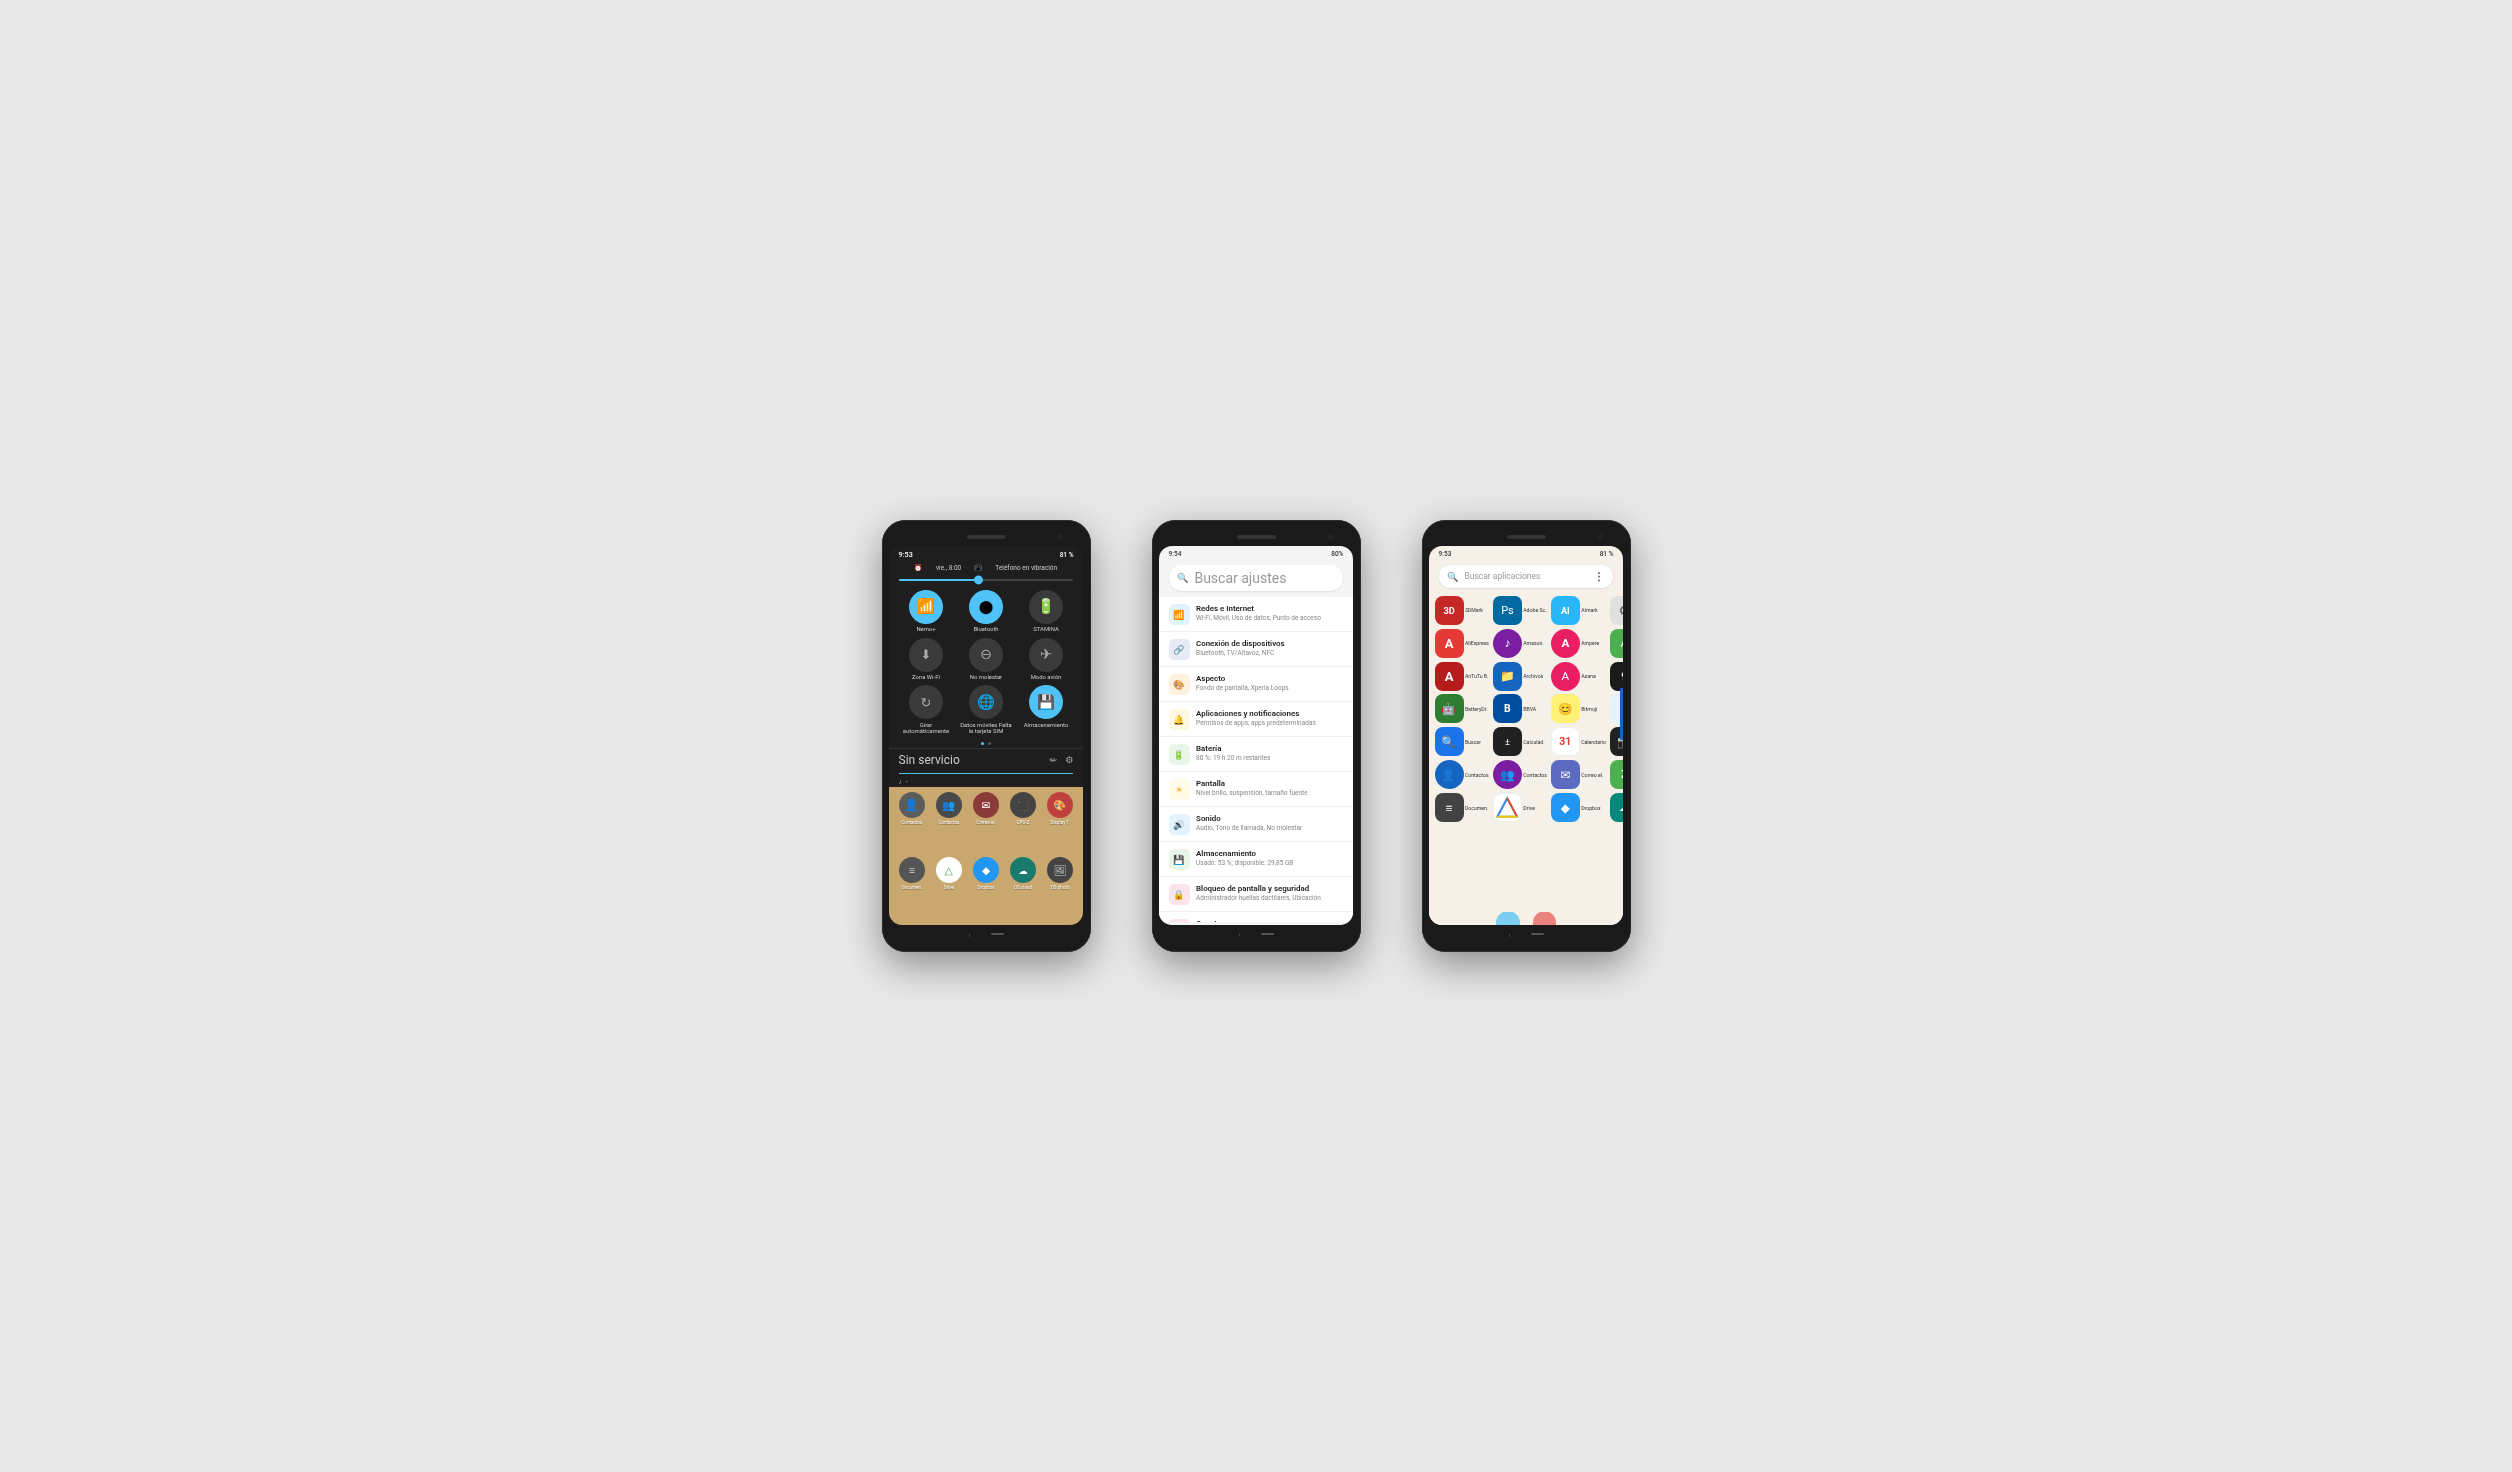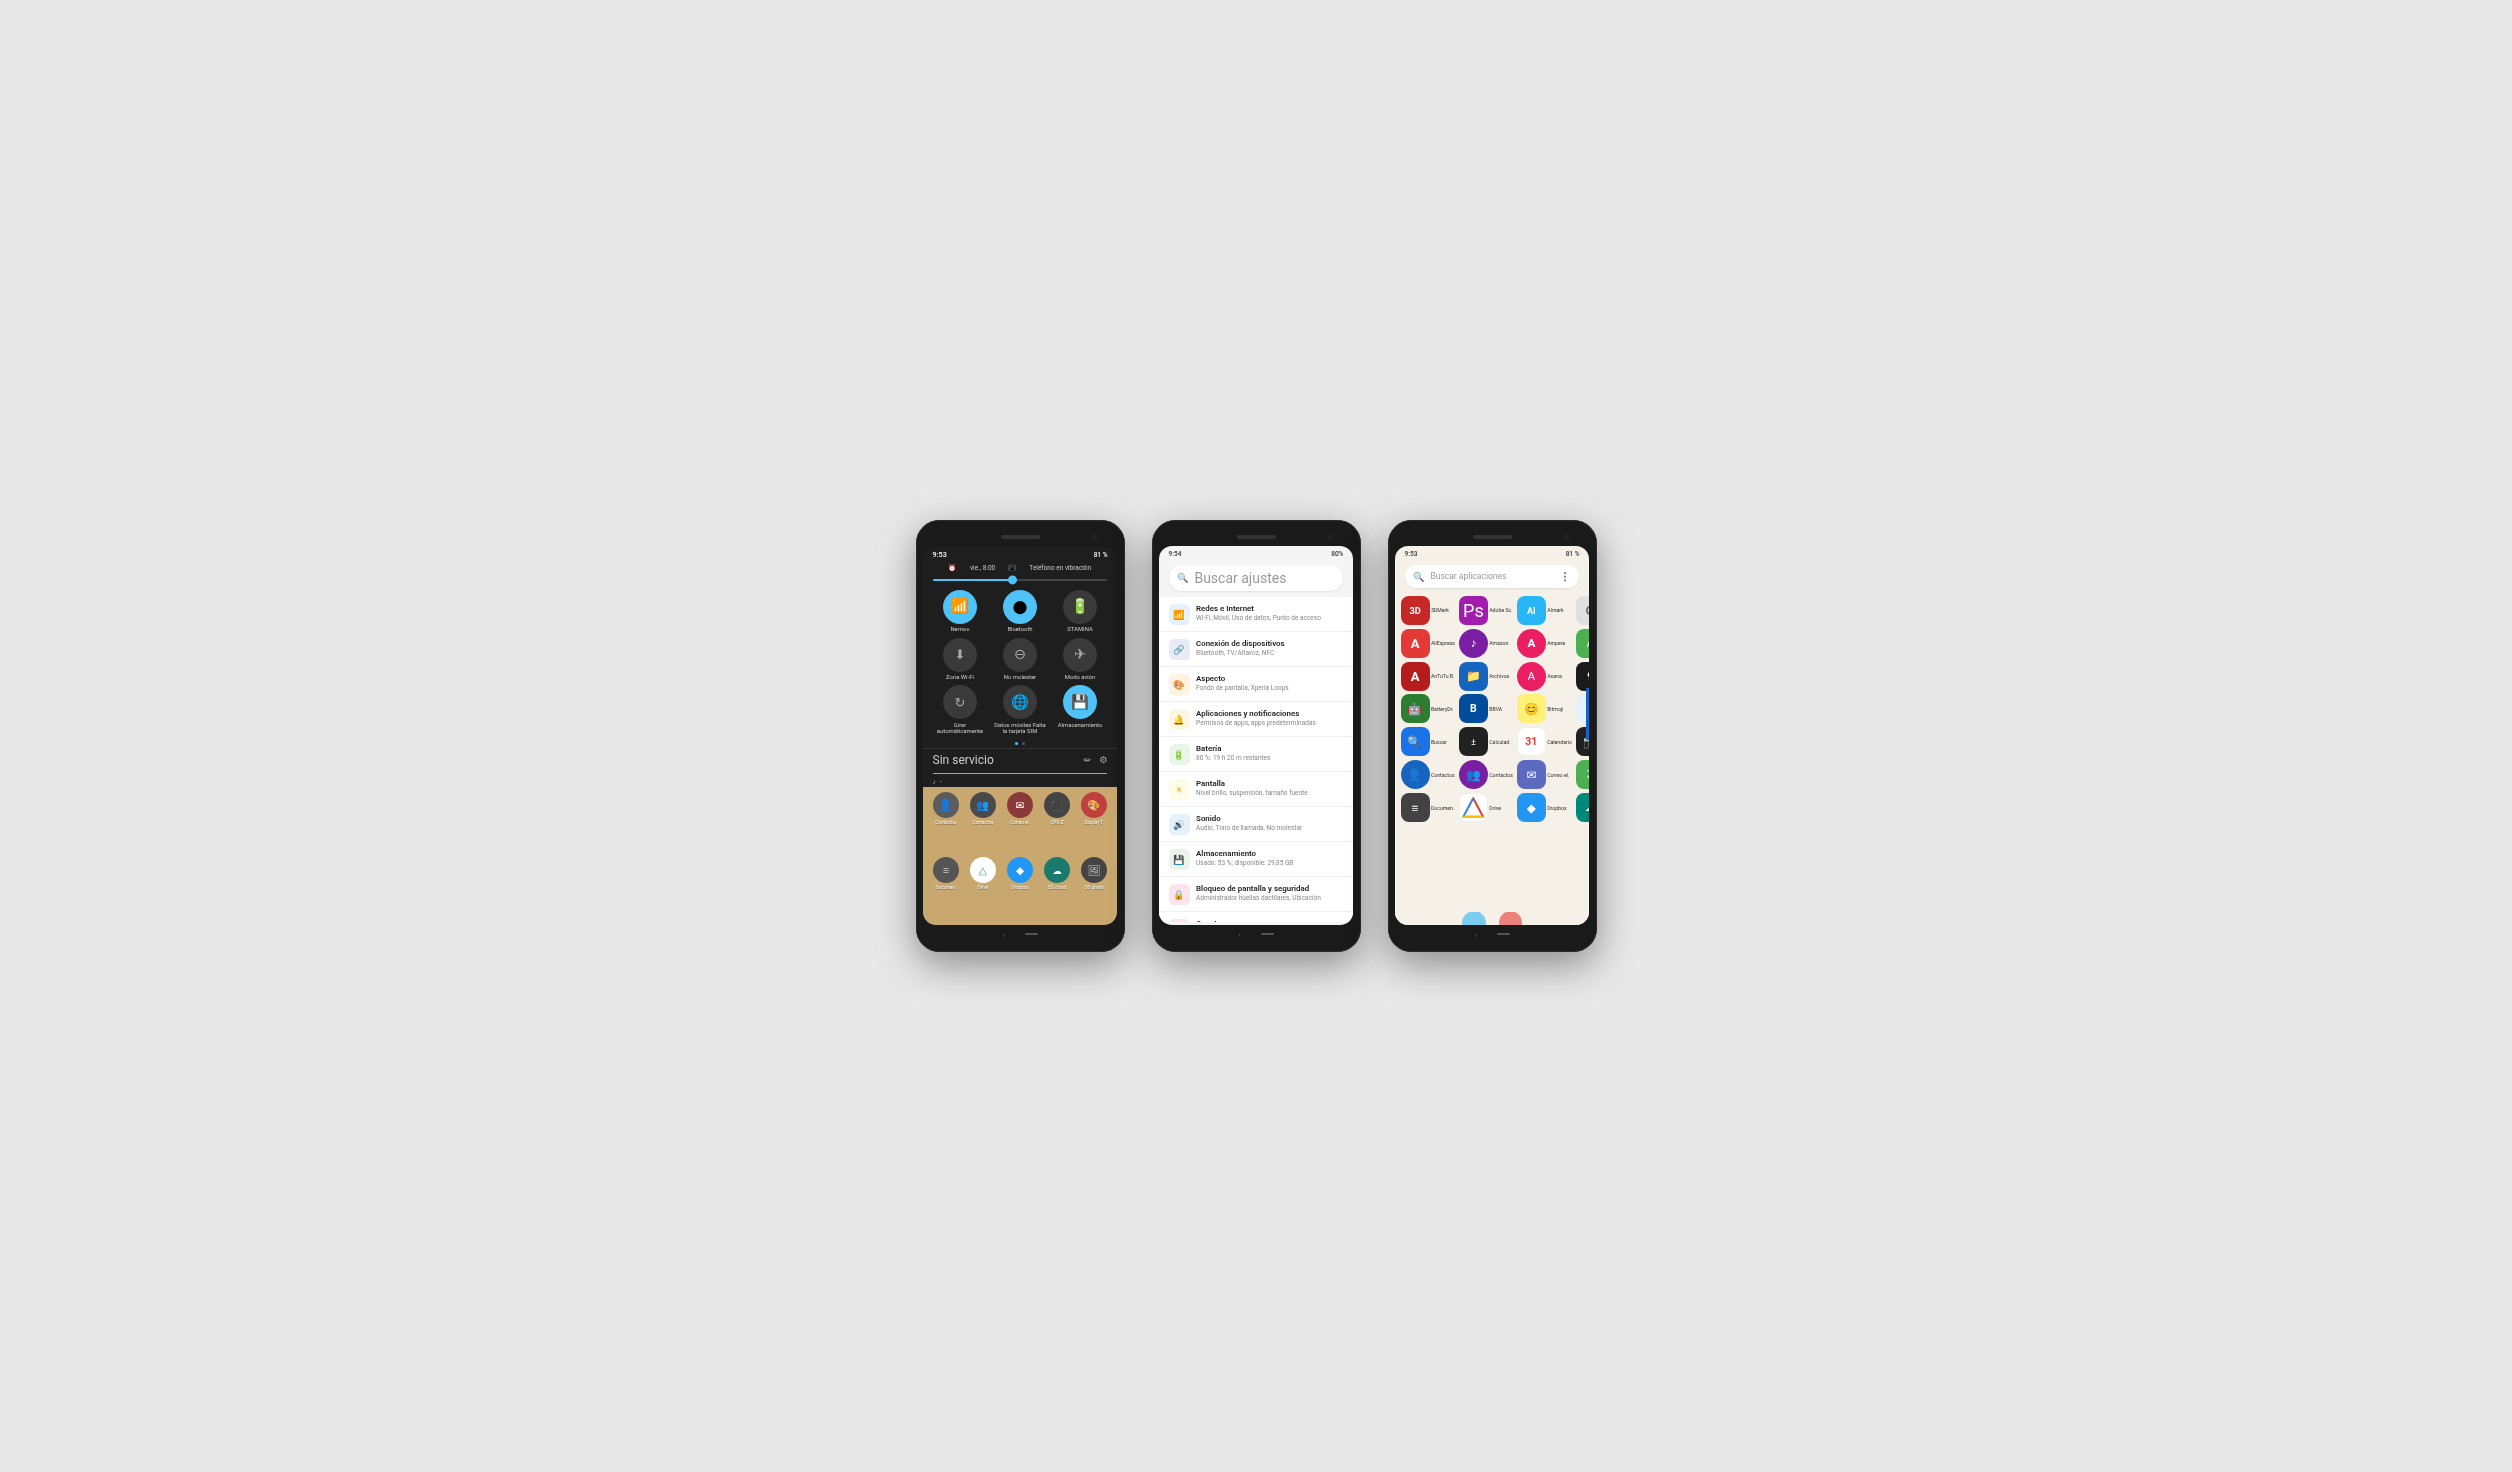--- a/index.html
+++ b/index.html
@@ -7,21 +7,21 @@
       background: #e8e8e8;
       display: flex;
       justify-content: center;
       align-items: center;
       min-height: 100vh;
       font-family: 'Roboto', Arial, sans-serif;
       padding: 26px 13px;
     }
     .phones-container {
       display: flex;
-      gap: 27px;
+      gap: 61px;
       align-items: center;
     }
     .phone {
       width: 209px;
       height: 432px;
       background: #1a1a1a;
       border-radius: 23.6px;
       padding: 7.9px;
       box-shadow: 0 13px 39px rgba(0,0,0,0.4), inset 0 0 0 0.7px #333;
       position: relative;
@@ -645,21 +645,21 @@
       <div style="position:relative; flex:1; overflow:hidden;">
         <div style="position:absolute; right:0; top:30%; width:2.6px; height:52px; background:#1565c0; border-radius:1.3px 0 0 1.3px; z-index:10;"></div>
 
         <div class="app-drawer-grid">
 
           <div class="drawer-app">
             <div class="drawer-icon" style="background:#c62828; color:#fff; font-size:9.2px; font-weight:bold; border-radius:7.9px;">3D</div>
             <span class="drawer-label">3DMark</span>
           </div>
           <div class="drawer-app">
-            <div class="drawer-icon" style="background:#a21caf; color:#fff; font-size:18px; border-radius:7px;">Ps</div>
+            <div class="drawer-icon" style="background:#0369a1; color:#fff; font-size:11px; border-radius:7px;">Ps</div>
             <span class="drawer-label">Adobe Sc.</span>
           </div>
           <div class="drawer-app">
             <div class="drawer-icon" style="background:#29b6f6; color:#fff; font-size:9.2px; font-weight:bold; border-radius:7.9px;">AI</div>
             <span class="drawer-label">AImark</span>
           </div>
           <div class="drawer-app">
             <div class="drawer-icon" style="background:#e0e0e0; color:#555; font-size:13px; border-radius:7.9px;">⚙</div>
             <span class="drawer-label">Ajustes</span>
           </div>

